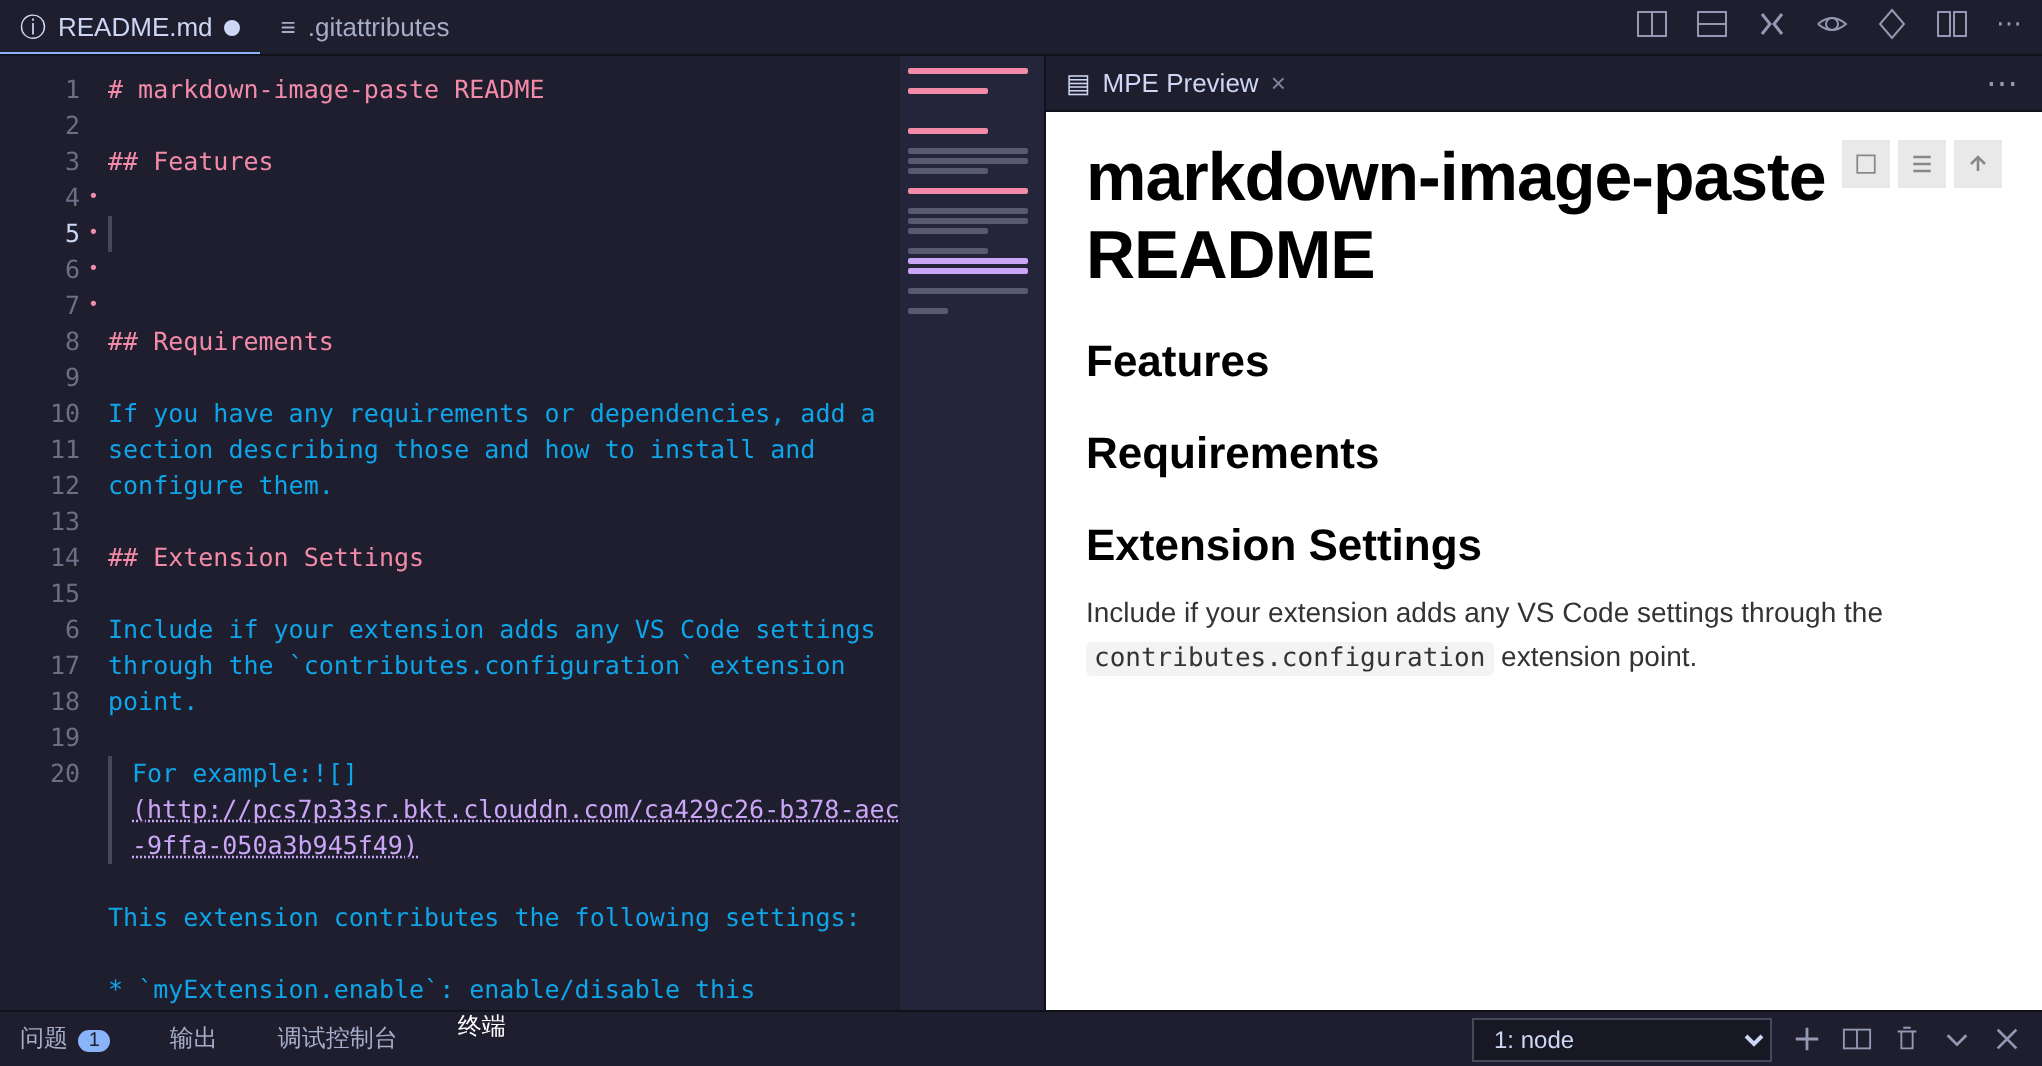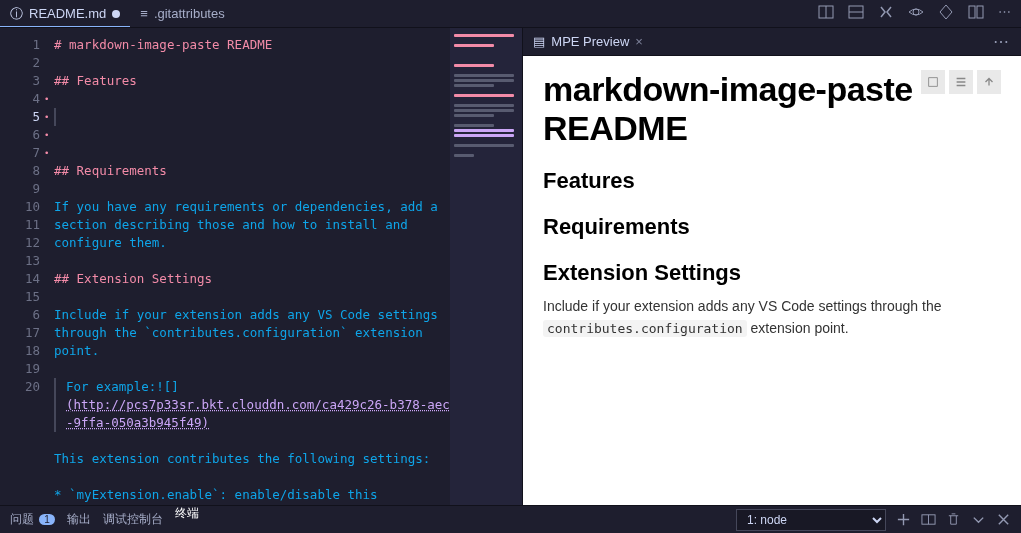--- a/index.html
+++ b/index.html
@@ -60,21 +60,21 @@
 .preview-actions { margin-left:auto; color:#9399b2; padding-right:10px; font-size:16px; letter-spacing:2px;}
 .preview-body { flex:1; padding: 14px 20px; overflow:hidden; position: relative; font-family: Helvetica, Arial, sans-serif;}
 .preview-body h1 { font-size: 34px; font-weight: 800; color:#000; line-height:1.15; margin-bottom:18px; letter-spacing:-0.5px;}
 .preview-body h2 { font-size: 22px; font-weight: 800; color:#000; margin-top:20px; margin-bottom:10px;}
 .preview-body p { font-size: 14px; color:#333; line-height:1.55; margin-bottom:6px;}
 .preview-body code.inline { font-family: Menlo, Consolas, monospace; font-size:13px; background:#f3f3f3; padding:1px 4px; border-radius:3px;}
 .corner-buttons { position:absolute; top:14px; right:20px; display:flex; gap:4px;}
 .corner-buttons .btn { width:24px; height:24px; background:#e9e9e9; display:flex; align-items:center; justify-content:center; color:#888; font-size:13px;}
 .corner-buttons .btn svg{width:14px;height:14px;}
 
-.panel { height:28px; background:#1e1e2e; border-top:1px solid #11111b; display:flex; align-items:center; padding:0 10px; gap:12px; color:#a6adc8;}
+.panel { height:28px; background:#1e1e2e; border-top:1px solid #11111b; display:flex; align-items:center; padding:0 10px; gap:30px; color:#a6adc8;}
 .panel .tab-item { font-size:12px; cursor:pointer; }
 .panel .tab-item.active { color:#ffffff; border-bottom:1px solid #89b4fa; padding-bottom:12px;}
 .panel .badge { background:#89b4fa; color:#1e1e2e; border-radius:8px; font-size:10px; padding:0 5px; margin-left:2px;}
 .panel-right { margin-left:auto; display:flex; align-items:center; gap:10px;}
 .term-select { background:#181825; color:#cdd6f4; border:1px solid #45475a; font-size:12px; padding:2px 6px; width: 150px;}
 .panel-right .ico { color:#9399b2; cursor:pointer; }
 .panel-right svg{width:15px;height:15px;display:block;}
 
 .split-border { width:1px; background:#11111b;}
 svg { fill: currentColor; }

